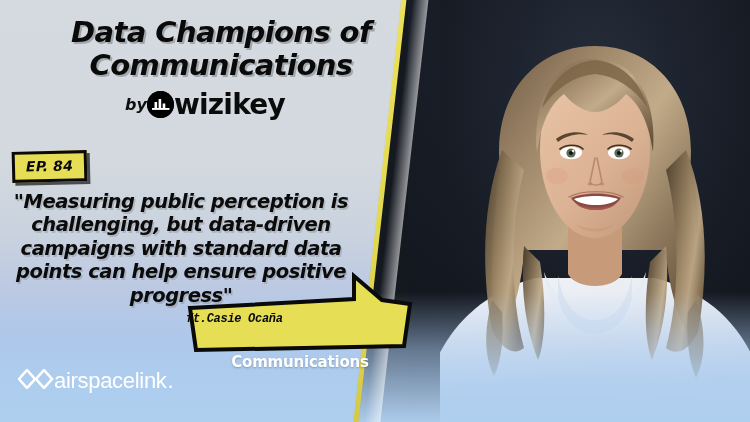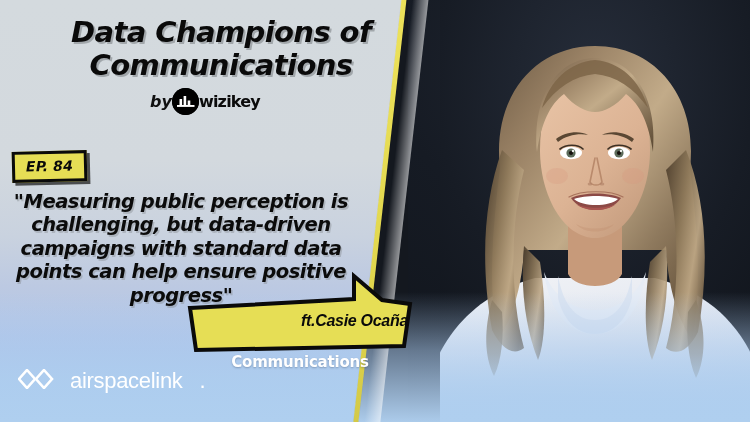--- a/index.html
+++ b/index.html
@@ -131,21 +131,21 @@
     border-radius: 50%;
     background: #000000;
     display: flex;
     align-items: flex-end;
     justify-content: center;
     flex: none;
   }
   .wizikey-word {
     font-family: "DejaVu Sans", sans-serif;
     font-weight: 700;
-    font-size: 16px;
+    font-size: 28px;
     letter-spacing: -0.8px;
     color: #0b0b0b;
   }
 
   
   .ep-badge {
     position: absolute;
     left: 12px;
     top: 151px;
     background: #e6de55;
@@ -188,25 +188,25 @@
     top: 292px;
     width: 230px;
     height: 62px;
   }
   .bubble-svg { display: block; width: 100%; height: 100%; overflow: visible; }
   .bubble-name {
     position: absolute;
     left: 0;
     top: 20px;
     width: 222px;
-    text-align: right;
-    font-family: Liberation Sans, sans-serif;
+    text-align: left;
+    font-family: Liberation Mono, monospace;
     font-weight: 700;
     font-style: italic;
-    font-size: 16px;
+    font-size: 12px;
     letter-spacing: -0.3px;
     color: #0a0a0a;
     white-space: nowrap;
   }
 
   
   .role {
     position: absolute;
     left: 175px;
     top: 354px;
@@ -221,21 +221,21 @@
     text-shadow: 0 1px 2px rgba(40,60,90,0.35);
   }
 
   
   .asl-logo {
     position: absolute;
     left: 18px;
     top: 368px;
     display: flex;
     align-items: center;
-    gap: 16px;
+    gap: 0;
   }
   .asl-word {
     font-family: "Liberation Sans", sans-serif;
     font-weight: 400;
     font-size: 22px;
     letter-spacing: -0.3px;
     color: #ffffff;
   }
   .asl-dot {
     font-family: "Liberation Sans", sans-serif;

